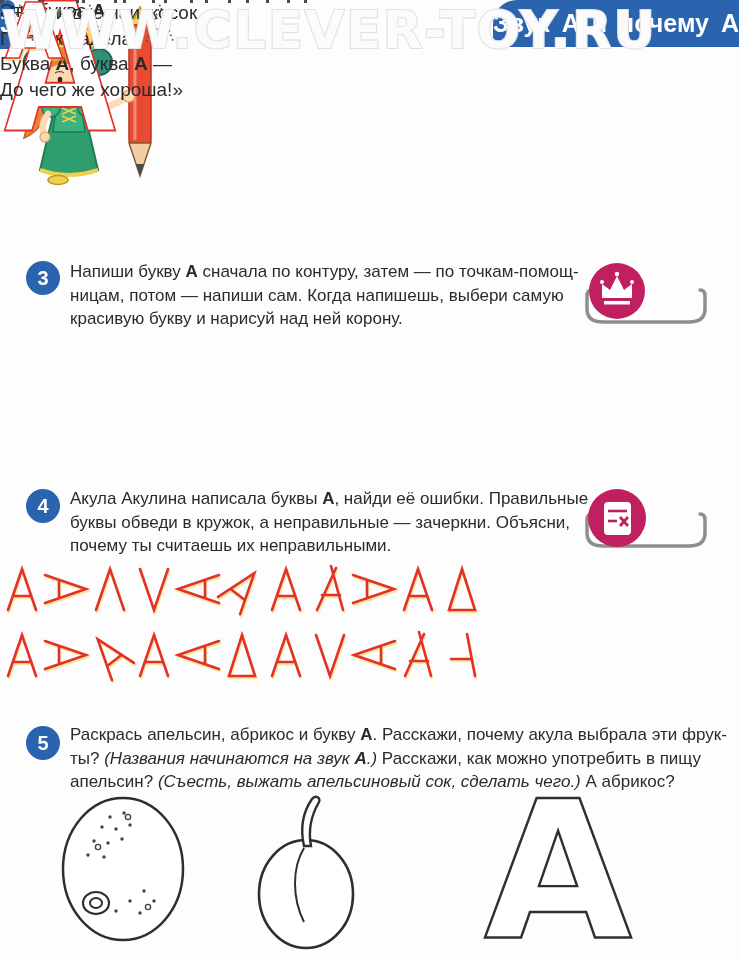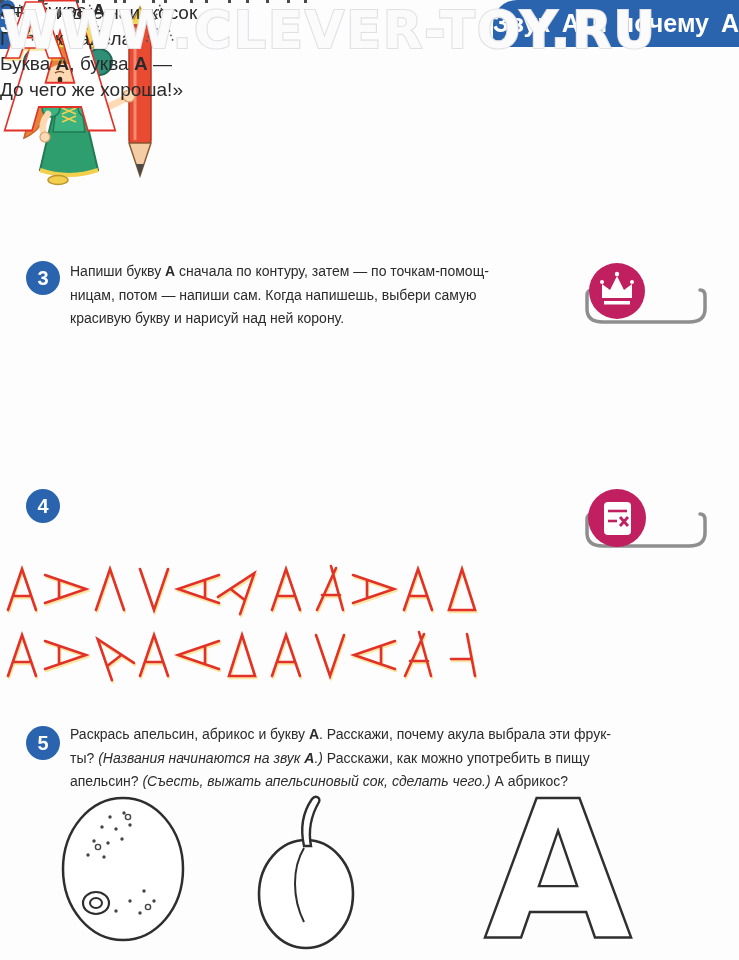--- a/index.html
+++ b/index.html
@@ -17,21 +17,21 @@
             word-spacing:5px;}
 
   
   .princess{left:30;top:72;width:180px;height:186px;}
   .big-a{left:206;top:78;width:120px;height:138px;}
   .caption{left:336;top:84;width:330px;font-size:19px;}
   .poem{left:336;top:118;width:340px;font-size:19px;line-height:25.5px;}
 
   .num-circle{width:34px;height:34px;border-radius:50%;background:var(--blue);color:#fff;
             font-weight:bold;font-size:20px;display:flex;align-items:center;justify-content:center;}
-  .task-text{font-size:14px;line-height:23.5px;white-space:pre-line;}
+  .task-text{font-size:17px;line-height:23.5px;white-space:pre-line;}
 
   .wline{left:24;right:24;height:2px;background:var(--line);}
   .dots-top{left:348;top:345;width:300px;height:3px;
             background:repeating-linear-gradient(90deg,#4a4a4a 0 3px,transparent 3px 41px);}
   .dots-bottom{left:338;top:386;width:330px;height:3px;
             background:repeating-linear-gradient(90deg,#4a4a4a 0 3px,transparent 3px 38px);}
   .trace-a{left:24;top:337;filter:drop-shadow(1px 2px 0 rgba(247,205,70,.55));}
   .dotted-row{left:116;top:349;display:flex;gap:24px;}
 
   .watermark{left:72;top:450;}
@@ -140,20 +140,21 @@
         </svg></div>
     </div>
 
   <svg class="abs watermark" width="660" height="64">
     <text x="2" y="48" font-family="DejaVu Sans, sans-serif" font-weight="bold" font-size="51" letter-spacing="2" fill="#fbfbfc" stroke="#e1e1e5" stroke-width="2.2" paint-order="stroke">WWW.CLEVER-TOY.RU</text>
   </svg>
 
   <div class="abs num-circle" style="left:26px;top:489px;">
     <span>4</span>
   </div>
+  <div class="abs task-text" style="left:70px;top:487px;width:520px;">Акула Акулина написала буквы <b>А</b>, найди её ошибки. Правильные<br>буквы обведи в кружок, а неправильные — зачеркни. Объясни,<br>почему ты считаешь их неправильными.</div>
 
   <svg class="abs" style="left:584px;top:512px;" width="124" height="40">
     <path class="tray" d="M8,2 Q3,2 3,8 L3,21 Q3,34 19,34 L105,34 Q121,34 121,21 L121,8 Q121,2 116,2"></path>
   </svg>
   <svg class="abs" style="left:587px;top:488px;" width="60" height="60">
     <circle cx="30" cy="30" r="29" fill="#c0205f"></circle>
     <rect x="17" y="14" width="27" height="33" rx="4" fill="#fff"></rect>
     <line x1="21" y1="23" x2="40" y2="23" stroke="#c0205f" stroke-width="2.6"></line>
     <line x1="21" y1="33" x2="30" y2="33" stroke="#c0205f" stroke-width="2.6"></line>
     <path d="M33,29 L41,38 M41,29 L33,38" stroke="#c0205f" stroke-width="2.8"></path>

